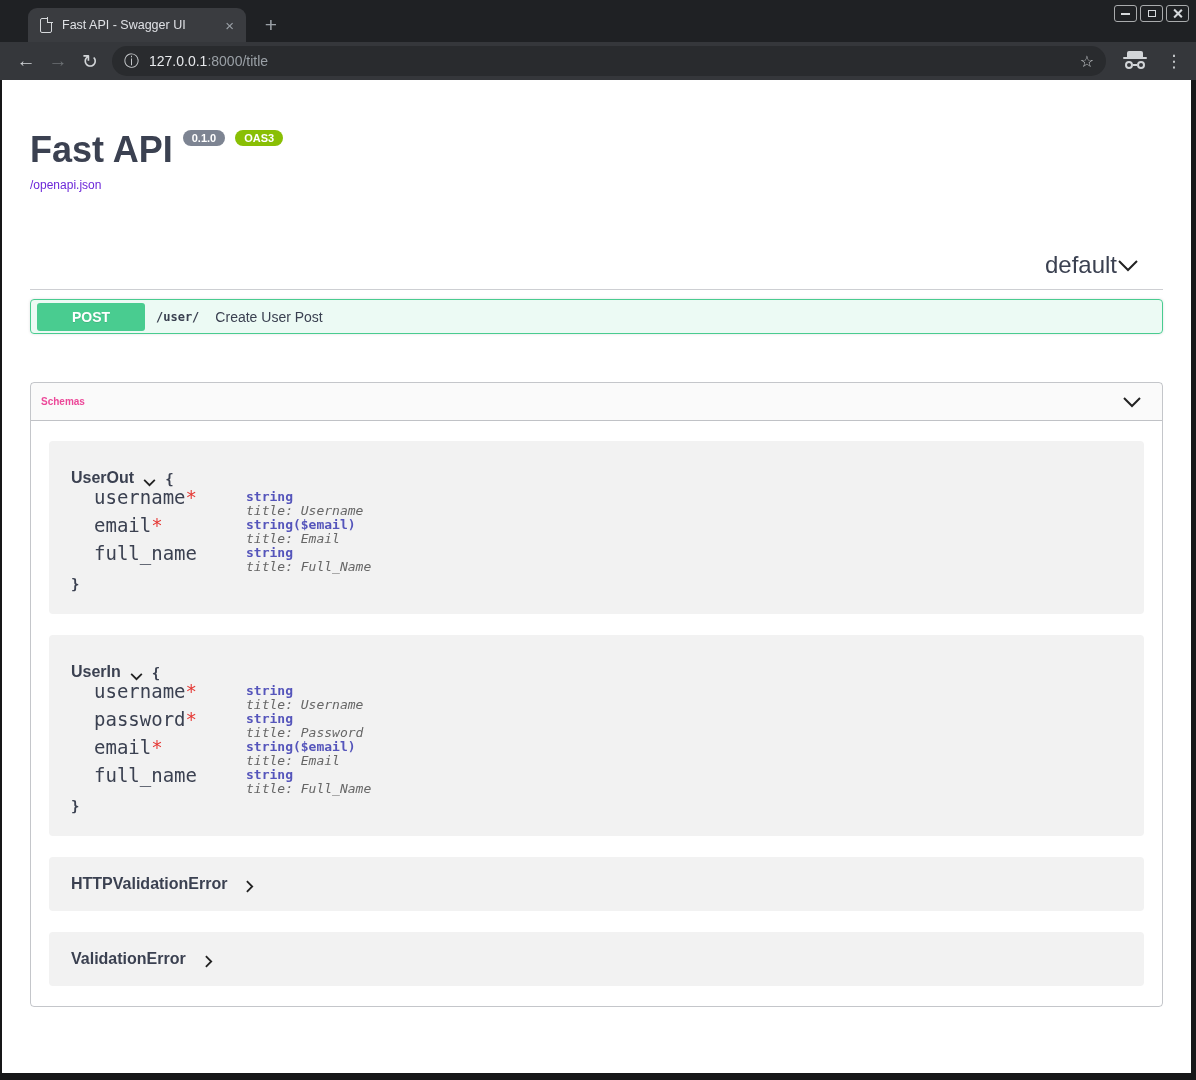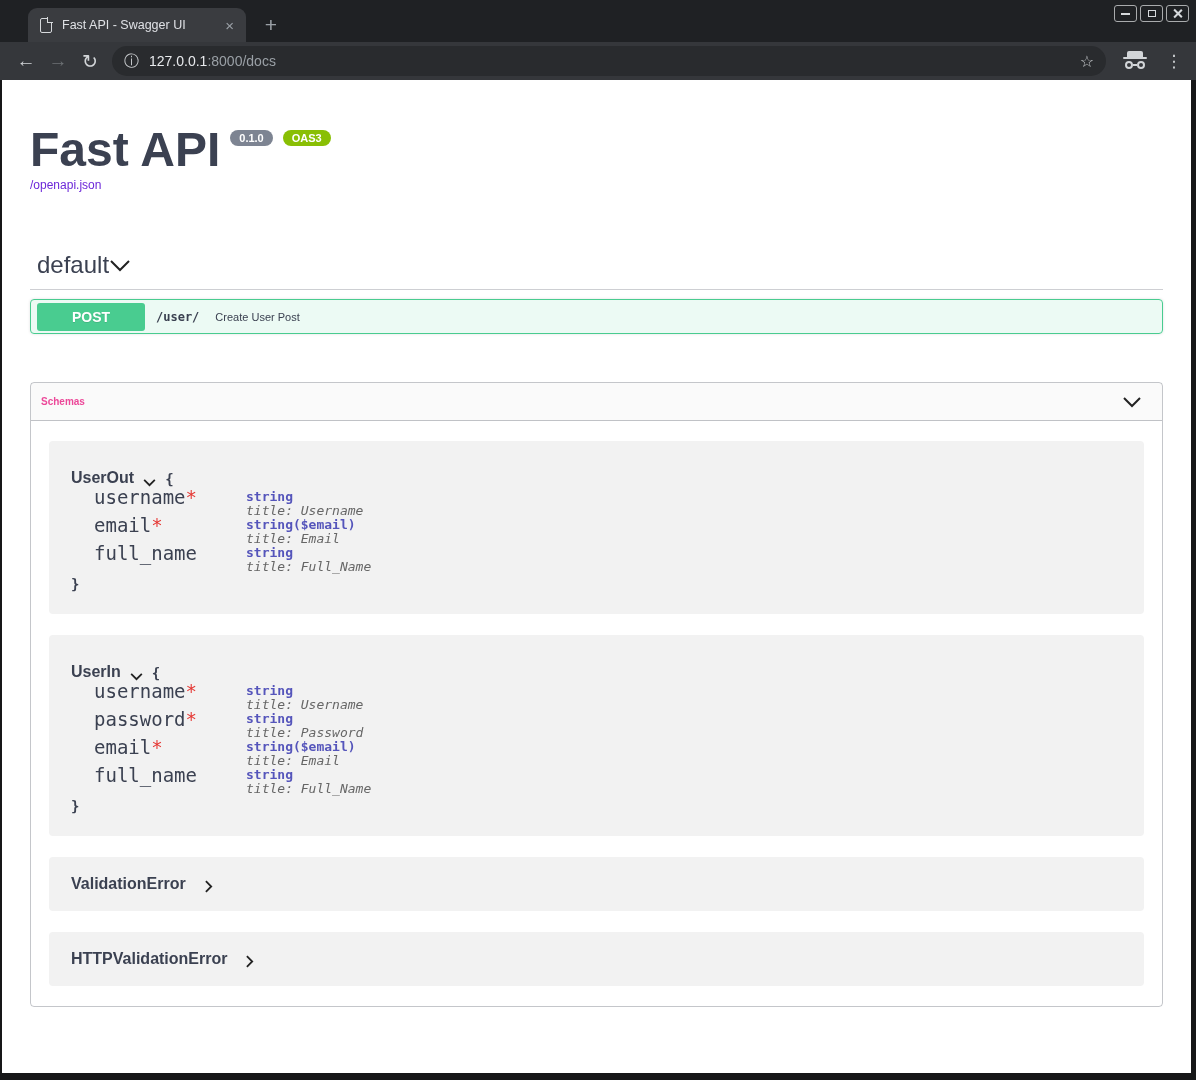--- a/index.html
+++ b/index.html
@@ -47,36 +47,36 @@
   .incog .bridge { position:absolute; top:13px; left:11px; width:4px; height:2px; background:#d2d5d8; }
   .menu-ic { color:#d2d5d8; font-size:17px; width:24px; text-align:center; flex-shrink:0; }
 
   
   .page { position:absolute; top:80px; left:2px; right:5px; bottom:7px; background:#fff; overflow:hidden;
           color:#3b4151; }
   .content { padding:0 28px; }
 
   .info-block { padding-top:50px; }
   .api-title { display:flex; align-items:flex-start; }
-  .api-title .t { font-size:48px; font-weight:bold; color:#3b4151; line-height:40px; }
+  .api-title .t { font-size:36px; font-weight:bold; color:#3b4151; line-height:40px; }
   .badge { font-size:11px; font-weight:bold; color:#fff; padding:2px 9px; border-radius:10px; margin-left:10px; margin-top:0; }
   .badge.ver { background:#7d8492; }
   .badge.oas { background:#89bf04; }
   .spec-link { display:inline-block; margin-top:8px; font-size:12px; color:#6d28d9; text-decoration:none; }
 
-  .tag-row { margin-top:58px; display:flex; align-items:center; justify-content:flex-start;
+  .tag-row { margin-top:58px; display:flex; align-items:center; justify-content:flex-end;
              padding:0 24px 10px 7px; border-bottom:1px solid rgba(59,65,81,.25); }
   .tag-name { font-size:24px; color:#3b4151; }
 
   .opblock { margin-top:9px; height:35px; border:1px solid #49cc90; border-radius:4px;
              background:rgba(73,204,144,.1); display:flex; align-items:center; box-shadow:0 0 3px rgba(0,0,0,.12); }
   .method { width:108px; margin-left:6px; background:#49cc90; color:#fff; font-weight:bold; font-size:14px;
             text-align:center; padding:6px 0; border-radius:3px; text-shadow:0 1px 0 rgba(0,0,0,.1); }
   .op-path { font-family:"DejaVu Sans Mono", monospace; font-weight:bold; font-size:12px; color:#3b4151; margin-left:11px; }
-  .op-summary { font-size:11px; color:#3b4151; margin-left:16px;text-align:right; }
+  .op-summary { font-size:14px; color:#3b4151; margin-left:16px;text-align:right; }
 
   .models { margin:48px 0 0; border:1px solid rgba(59,65,81,.3); border-radius:4px; }
   .models-header { height:38px; display:flex; align-items:center; justify-content:space-between;
                    padding:0 20px 0 10px; background:rgba(0,0,0,.02); border-bottom:1px solid rgba(59,65,81,.3); }
   .models-header .h { font-size:10px; font-weight:bold; color:#ec4899; }
   .models-body { padding:20px 18px; }
 
   .model-box { background:#f2f2f2; border-radius:4px; margin-bottom:21px; padding:28px 20px 22px 22px; }
   .model-box:last-child { margin-bottom:0; }
   .model-box.collapsed { height:54px; padding:0 20px 0 22px; display:flex; align-items:center; }
@@ -120,21 +120,21 @@
         </div>
     </div>
   </div>
 
   <div class="toolbar">
     <span class="nav-ic">←</span>
     <span class="nav-ic disabled">→</span>
     <span class="nav-ic">↻</span>
     <div class="urlbar">
       <span class="info-ic">ⓘ</span>
-      <span class="url"><span class="host">127.0.0.1</span><span class="rest">:8000/docs</span></span>
+      <span class="url"><span class="host">127.0.0.1</span><span class="rest">:8000/title</span></span>
       <span class="star-ic">☆</span>
     </div>
     <span class="incog">
       <span class="hat"></span>
         <span class="brim"></span>
       <span class="eye l"></span>
         <span class="eye r"></span>
         <span class="bridge"></span>
     </span>
     <span class="menu-ic">⋮</span>
@@ -245,31 +245,31 @@
                   <div class="prop-desc">
                     <div class="prop-type">string</div>
                     <div class="prop-title">title: Full_Name</div>
                   </div>
                 </div>
               </div>
               <div class="brace-close">}</div>
             </div>
             <div class="model-box collapsed">
               <div class="model-head">
-                <span class="model-title">ValidationError</span>
+                <span class="model-title">HTTPValidationError</span>
                 <span class="model-toggle">
                   <svg class="chev" width="8" height="13" viewBox="0 0 9 14">
                     <polyline points="1,1 7,7 1,13" fill="none" stroke="#222" stroke-width="2"></polyline>
                   </svg>
                 </span>
               </div>
             </div>
             <div class="model-box collapsed">
               <div class="model-head">
-                <span class="model-title">HTTPValidationError</span>
+                <span class="model-title">ValidationError</span>
                 <span class="model-toggle">
                   <svg class="chev" width="8" height="13" viewBox="0 0 9 14">
                     <polyline points="1,1 7,7 1,13" fill="none" stroke="#222" stroke-width="2"></polyline>
                   </svg>
                 </span>
               </div>
             </div>
           </div>
       </div>
 

